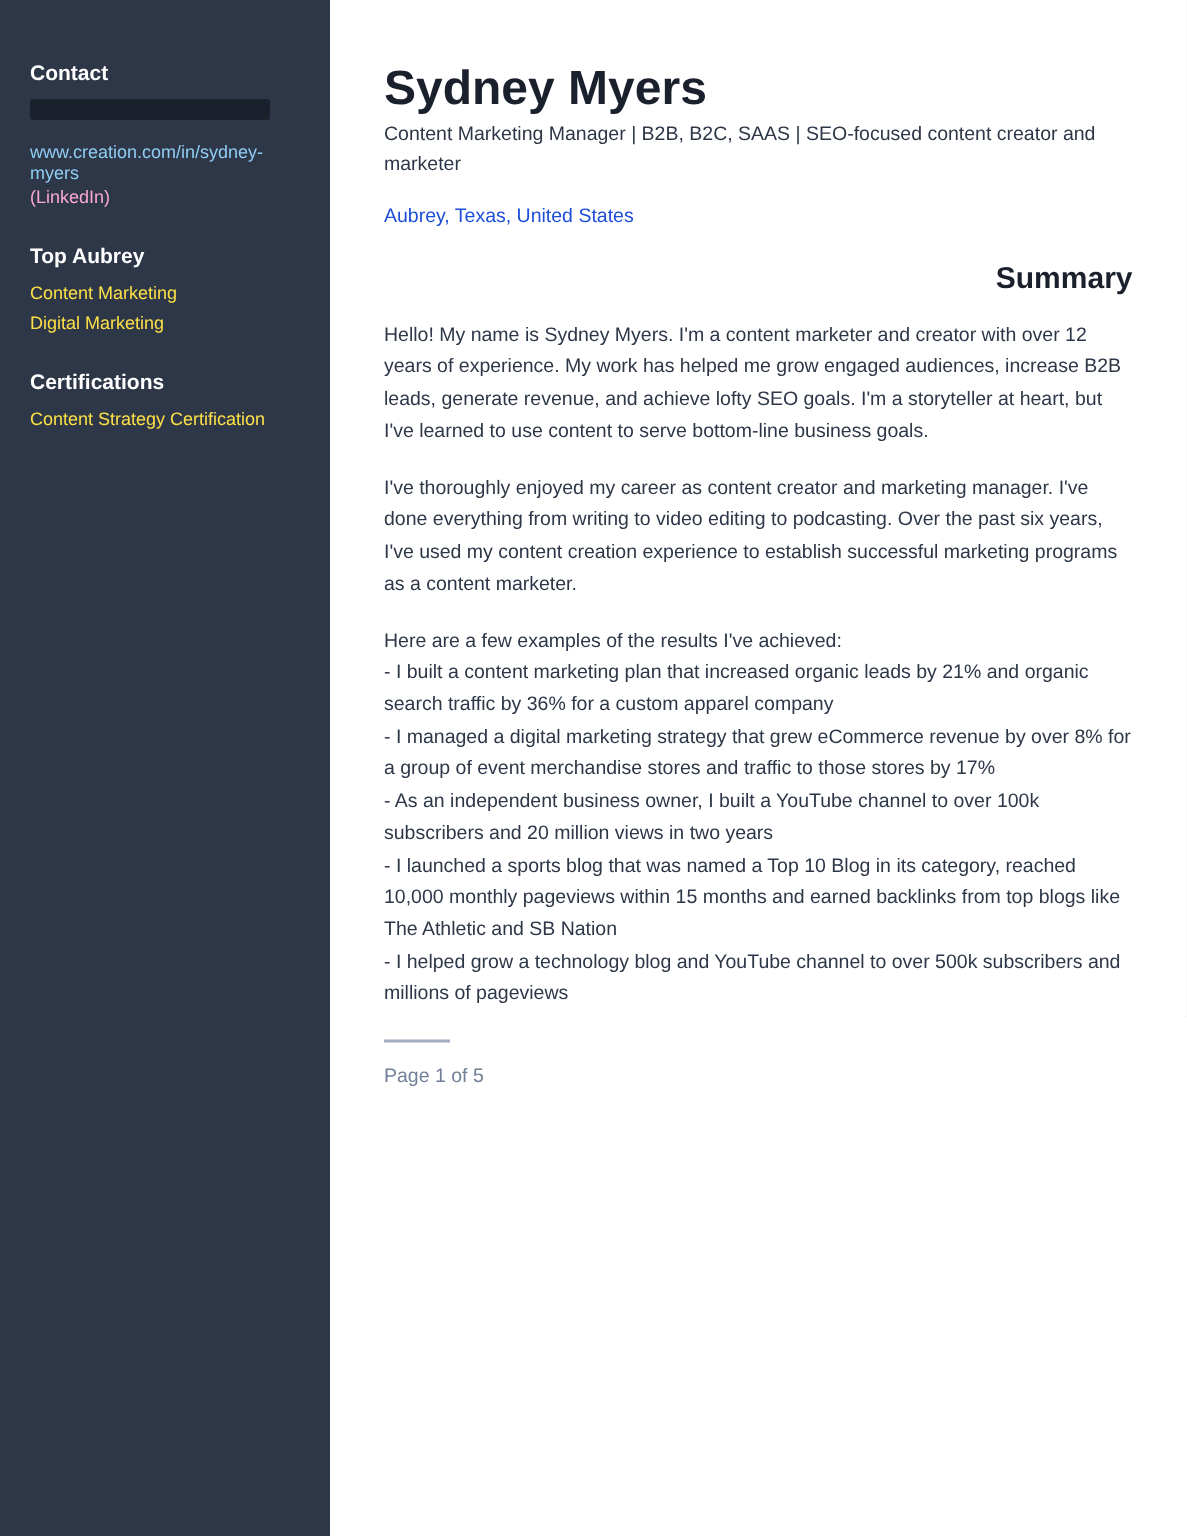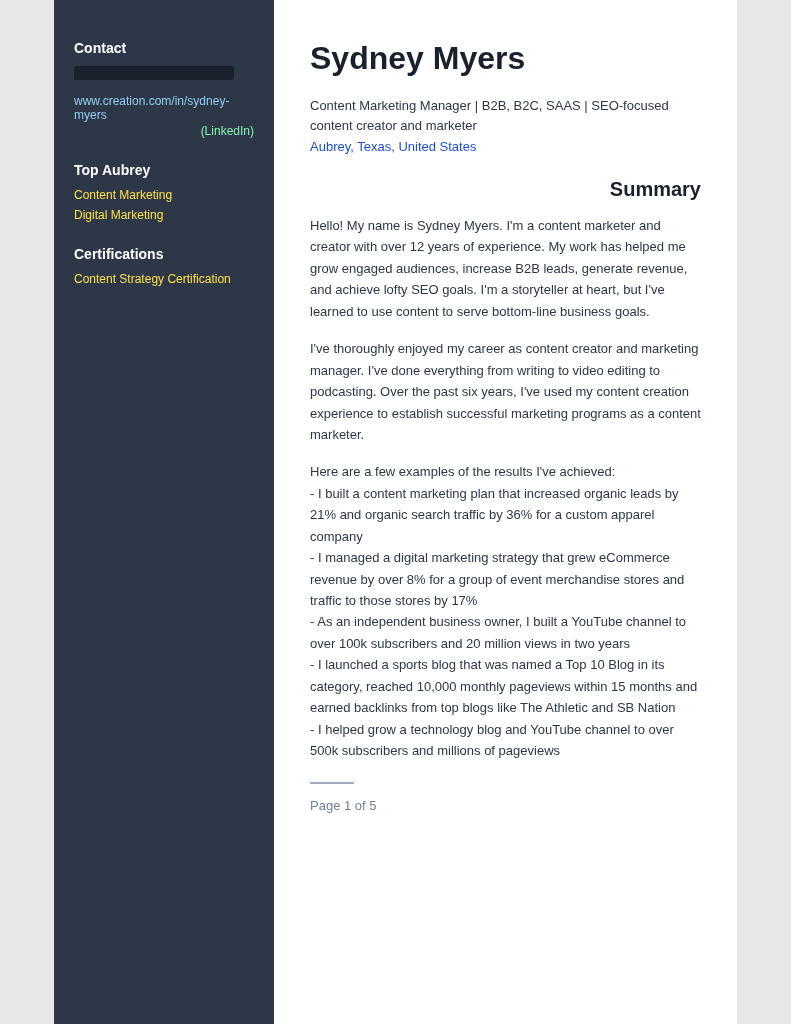--- a/index.html
+++ b/index.html
@@ -11,21 +11,21 @@
     body {
       font-family: Arial, Helvetica, sans-serif;
       background: #e8e8e8;
       display: flex;
       justify-content: center;
       align-items: flex-start;
       min-height: 100vh;
     }
 
     .page {
-      width: 683px;
+      width: 791px;
       min-height: 1024px;
       background: #ffffff;
       display: flex;
       flex-direction: row;
       position: relative;
     }
 
     .sidebar {
       width: 220px;
       min-height: 1024px;
@@ -53,24 +53,23 @@
     .sidebar-link {
       font-size: 12px;
       color: #90cdf4;
       text-decoration: none;
       display: block;
       margin-bottom: 2px;
     }
 
     .sidebar-link-sub {
       font-size: 12px;
-      color: #86efac;
+      color: #f9a8d4;
       display: block;
       margin-bottom: 14px;
-      text-align: right;
     }
 
     .sidebar-section {
       margin-bottom: 24px;
     }
 
     .sidebar-skill {
       font-size: 12px;
       color: #fde047;
       margin-bottom: 6px;
@@ -80,27 +79,27 @@
     .main-content {
       flex: 1;
       padding: 40px 36px 40px 36px;
       background: #ffffff;
     }
 
     .profile-name {
       font-size: 32px;
       font-weight: bold;
       color: #1a202c;
-      margin-bottom: 19px;
+      margin-bottom: 2px;
     }
 
     .profile-title {
       font-size: 13px;
       color: #2d3748;
-      margin-bottom: 4px;
+      margin-bottom: 18px;
       line-height: 1.5;
     }
 
     .profile-location {
       font-size: 13px;
       color: #1d4ed8;
       margin-bottom: 24px;
     }
 
     .section-heading {

